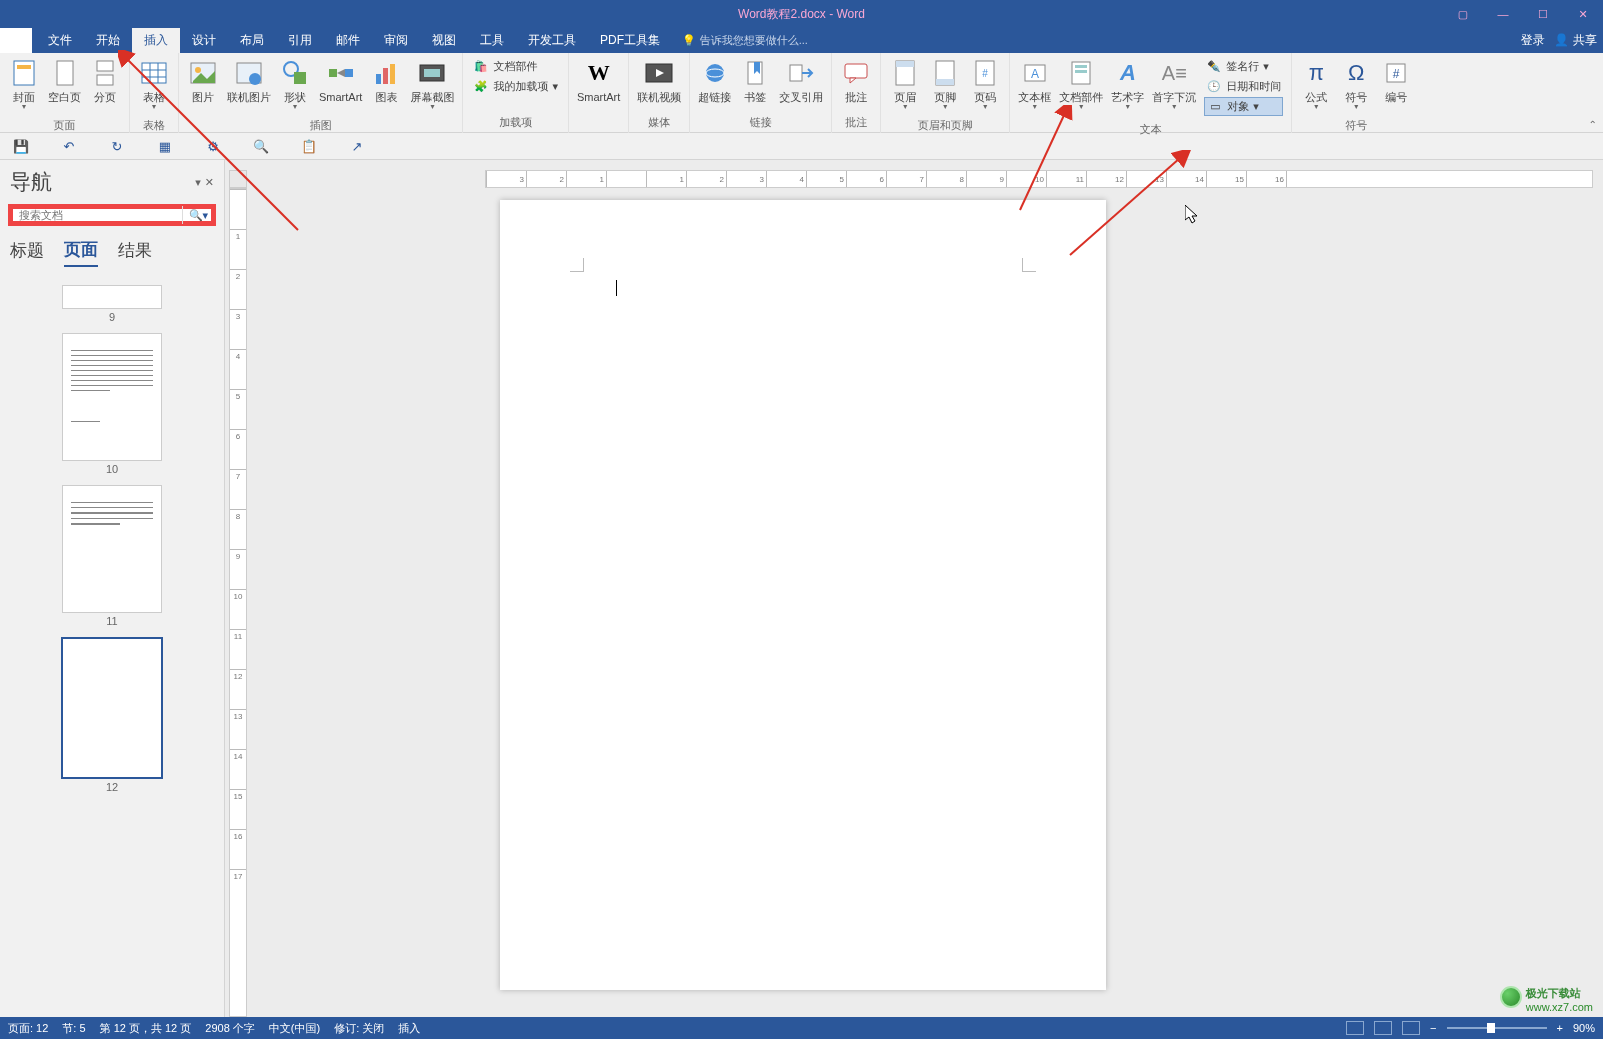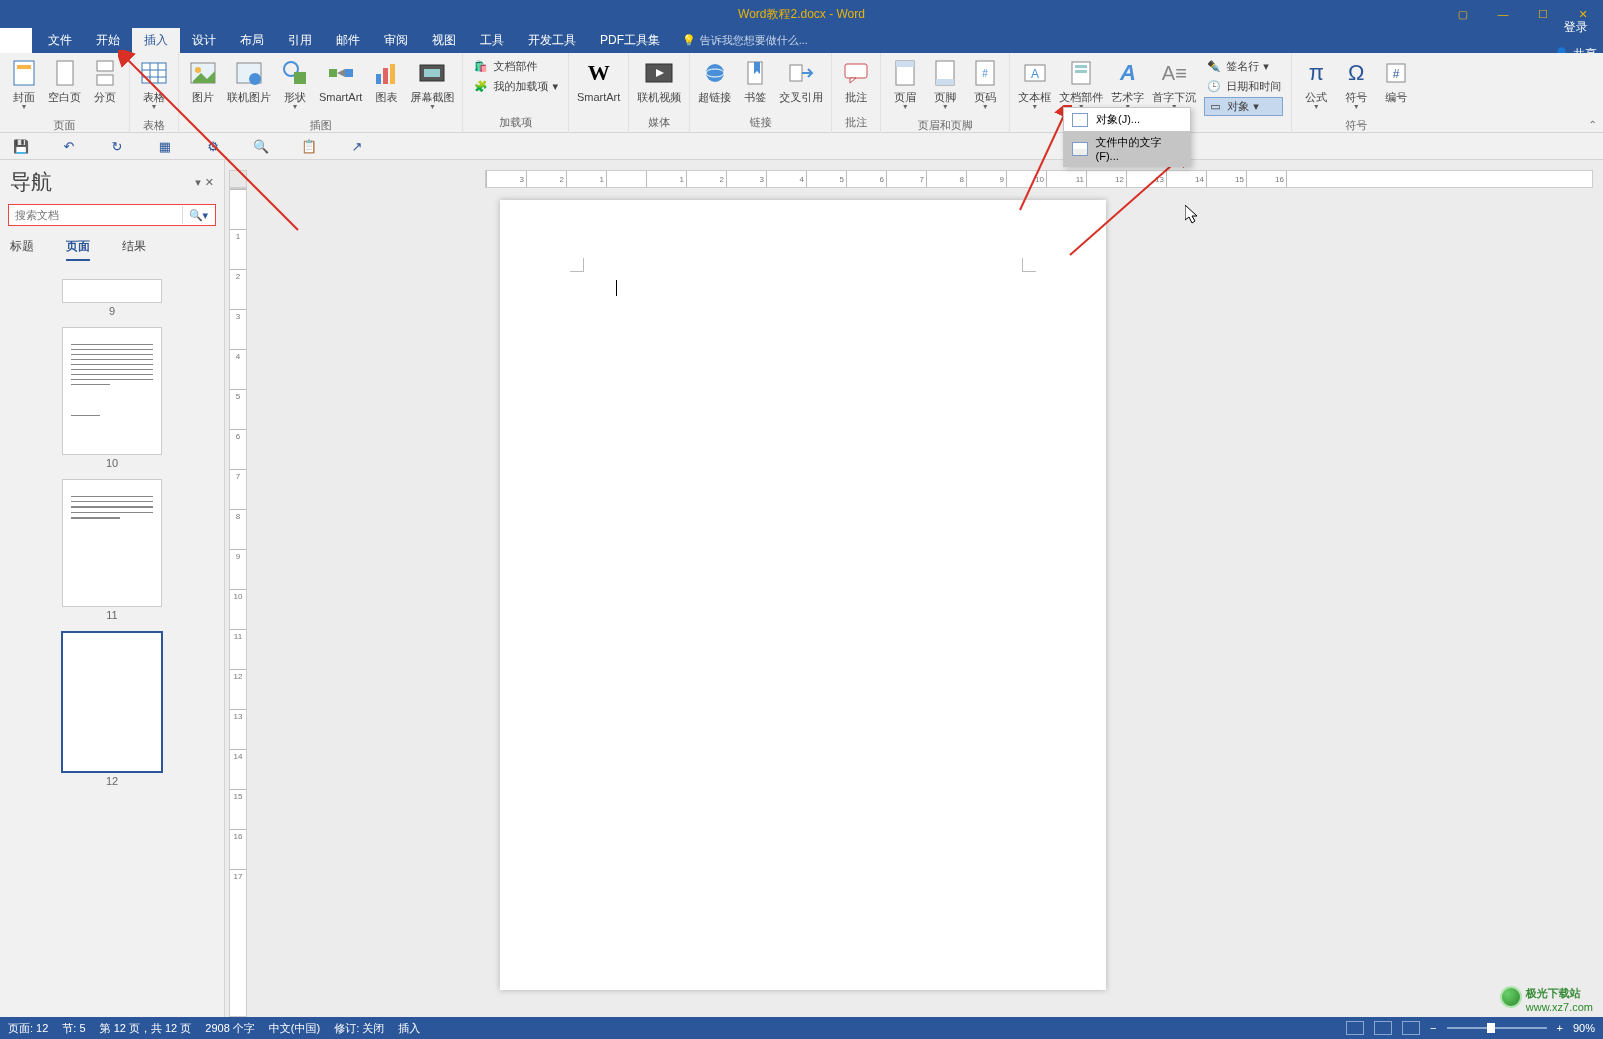--- a/index.html
+++ b/index.html
@@ -1,29 +1,29 @@
 <!DOCTYPE html>
 <html><head>
 <meta charset="utf-8">
 <style>
 * { margin: 0; padding: 0; box-sizing: border-box; font-family: "Microsoft YaHei", "Segoe UI", sans-serif; }
 body { background: #fff; overflow: hidden; width: 1603px; height: 1039px; position: relative; }
 
 
-.titlebar { background: #2b579a; height: 28px; display: flex; align-items: center; color: #eab308; font-size: 12px; position: relative; }
+.titlebar { background: #2b579a; height: 28px; display: flex; align-items: center; color: #f9a8d4; font-size: 12px; position: relative; }
 .titlebar-title { position: absolute; left: 50%; transform: translateX(-50%); }
 .titlebar-controls { position: absolute; right: 0; display: flex; gap: 0; }
 .titlebar-controls span { width: 40px; height: 28px; display: flex; align-items: center; justify-content: center; font-size: 11px; }
 
 
 .tabs { background: #2b579a; height: 25px; display: flex; align-items: center; padding-left: 4px; color: #fff; font-size: 12px; position: relative; margin-left: 32px; }
 .tab { padding: 0 12px; height: 25px; display: flex; align-items: center; cursor: pointer; }
 .tab.active { background: #f1f1f1; color: #2b579a; }
 .tellme { display:flex; align-items:center; gap:4px; color:#c5d3e8; font-size:11px; margin-left:10px;}
-.tabs-right { position: absolute; right: 6px; display: flex; align-items: center; gap: 10px; font-size: 12px; flex-direction: column; }
+.tabs-right { position: absolute; right: 6px; display: flex; align-items: center; gap: 10px; font-size: 12px; }
 
 
 .ribbon { background: #f1f1f1; height: 80px; border-bottom: 1px solid #d4d4d4; display: flex; position: relative; overflow:visible;}
 .ribbon-group { display: flex; flex-direction: column; border-right: 1px solid #e1e1e1; height: 80px; }
 .ribbon-group-items { display: flex; align-items: flex-start; flex: 1; padding: 2px 4px; }
 .ribbon-group-label { font-size: 11px; color: #666; text-align: center; padding: 2px 0 3px; }
 .ribbon-btn { display: flex; flex-direction: column; align-items: center; justify-content: flex-start; padding: 2px 4px; cursor: pointer; min-width: 32px; }
 .ribbon-btn .icon { width: 32px; height: 32px; display: flex; align-items: center; justify-content: center; }
 .ribbon-btn-label { font-size: 11px; color: #444; text-align: center; line-height: 1.1; margin-top: 2px; white-space: nowrap; }
 .ribbon-btn-label .arrow { font-size: 8px; display:block; color:#666;}
@@ -41,23 +41,23 @@
 .qat { background: #f1f1f1; height: 27px; border-bottom: 1px solid #d4d4d4; display: flex; align-items: center; padding-left: 12px; gap: 30px; }
 .qat span { color: #2b579a; font-size: 13px; display:inline-flex; width:18px; height:18px; align-items:center; justify-content:center;}
 
 
 .main { display: flex; height: calc(1039px - 28px - 25px - 80px - 27px - 22px); }
 .nav-pane { width: 225px; background: #f1f1f1; border-right: 1px solid #d4d4d4; display: flex; flex-direction: column; }
 .nav-header { display:flex; align-items:center; justify-content:space-between; padding: 8px 10px 4px; }
 .nav-title { font-size: 21px; color: #444; }
 .nav-close { font-size:11px; color:#666; display:flex; gap:4px;}
 .nav-search { margin: 4px 8px; position: relative; }
-.nav-search input { width: 100%; height: 22px; border: 1px solid #ef4444; padding: 0 24px 0 6px; font-size: 11px; }
+.nav-search input { width: 100%; height: 22px; border: 5px solid #ef4444; padding: 0 24px 0 6px; font-size: 11px; }
 .nav-search .sbtn { position:absolute; right:2px; top:2px; width:32px; height:18px; display:flex; align-items:center; justify-content:center; border-left:1px solid #ddd; font-size:11px; color:#2b579a;}
-.nav-tabs { display:flex; gap: 32px; padding: 8px 10px 6px; font-size: 12px; }
+.nav-tabs { display:flex; gap: 20px; padding: 8px 10px 6px; font-size: 17px; align-items: center; }
 .nav-tab { color:#444; cursor:pointer; padding-bottom:4px;}
 .nav-tab.active { color:#2b579a; border-bottom: 2px solid #2b579a; font-weight:bold;}
 .nav-thumbs { flex:1; overflow-y:auto; padding: 6px 0; text-align:center;}
 .thumb { width: 100px; height: 128px; background:#fff; border:1px solid #ccc; margin: 6px auto 2px; position:relative;}
 .thumb.sel { border:2px solid #2b579a; width:102px; height:142px;}
 .thumb-num { font-size:11px; color:#666; margin-bottom:10px;}
 .thumb.small { height:24px; }
 .fake-text { height:1px; background:#888; margin:4px 8px;}
 
 
@@ -417,30 +417,20 @@
               <text x="12" y="17" font-size="12" text-anchor="middle" fill="#2b579a">#</text>
             </svg>
           </div>
           <div class="ribbon-btn-label">编号</div>
         </div>
     </div>
     <div class="ribbon-group-label">符号</div>
   </div>
   <span style="position:absolute;right:6px;bottom:2px;font-size:10px;color:#666;cursor:pointer;">⌃</span>
 
-  <div class="dropdown">
-    <div class="dropdown-item">
-        <span class="di-icon"></span>
-        <span>对象(J)...</span>
-      </div>
-    <div class="dropdown-item hover">
-        <span class="di-icon" style="background:linear-gradient(#fff 50%,#eee 50%);"></span>
-        <span>文件中的文字(F)...</span>
-      </div>
-  </div>
 </div>
 
 <div class="qat">
   <span>💾</span>
   <span>↶</span>
   <span>↻</span>
   <span>▦</span>
   <span>⚙</span>
   <span>🔍</span>
   <span>📋</span>

